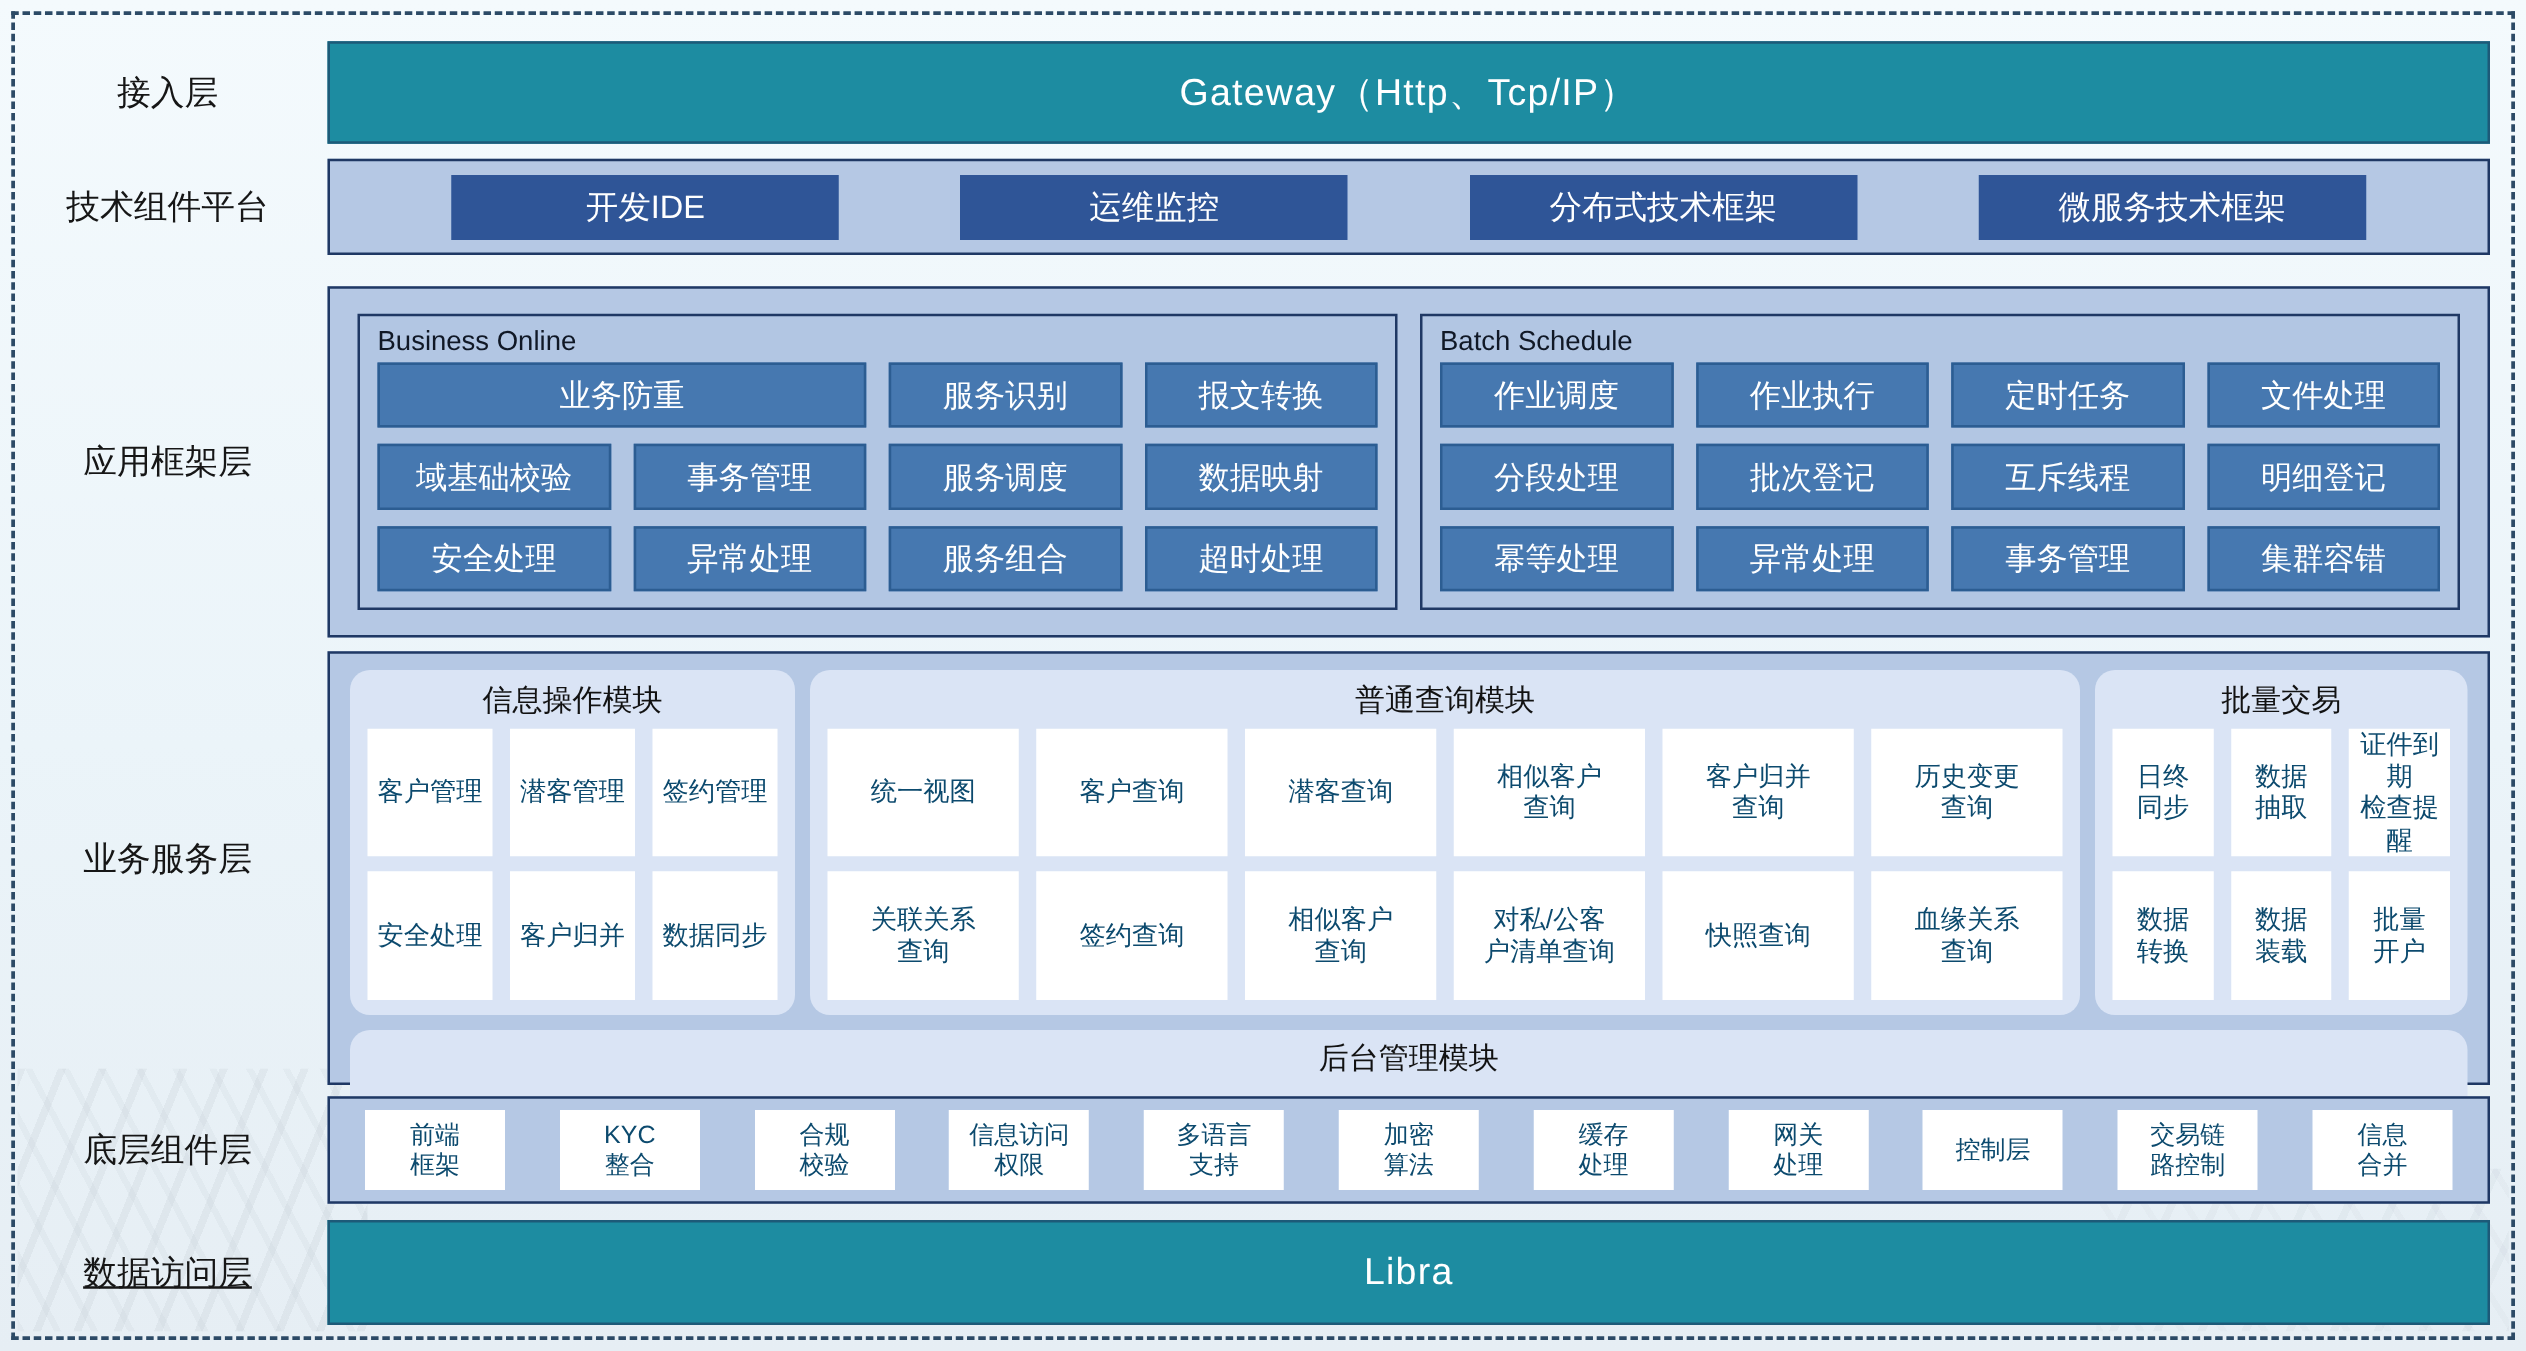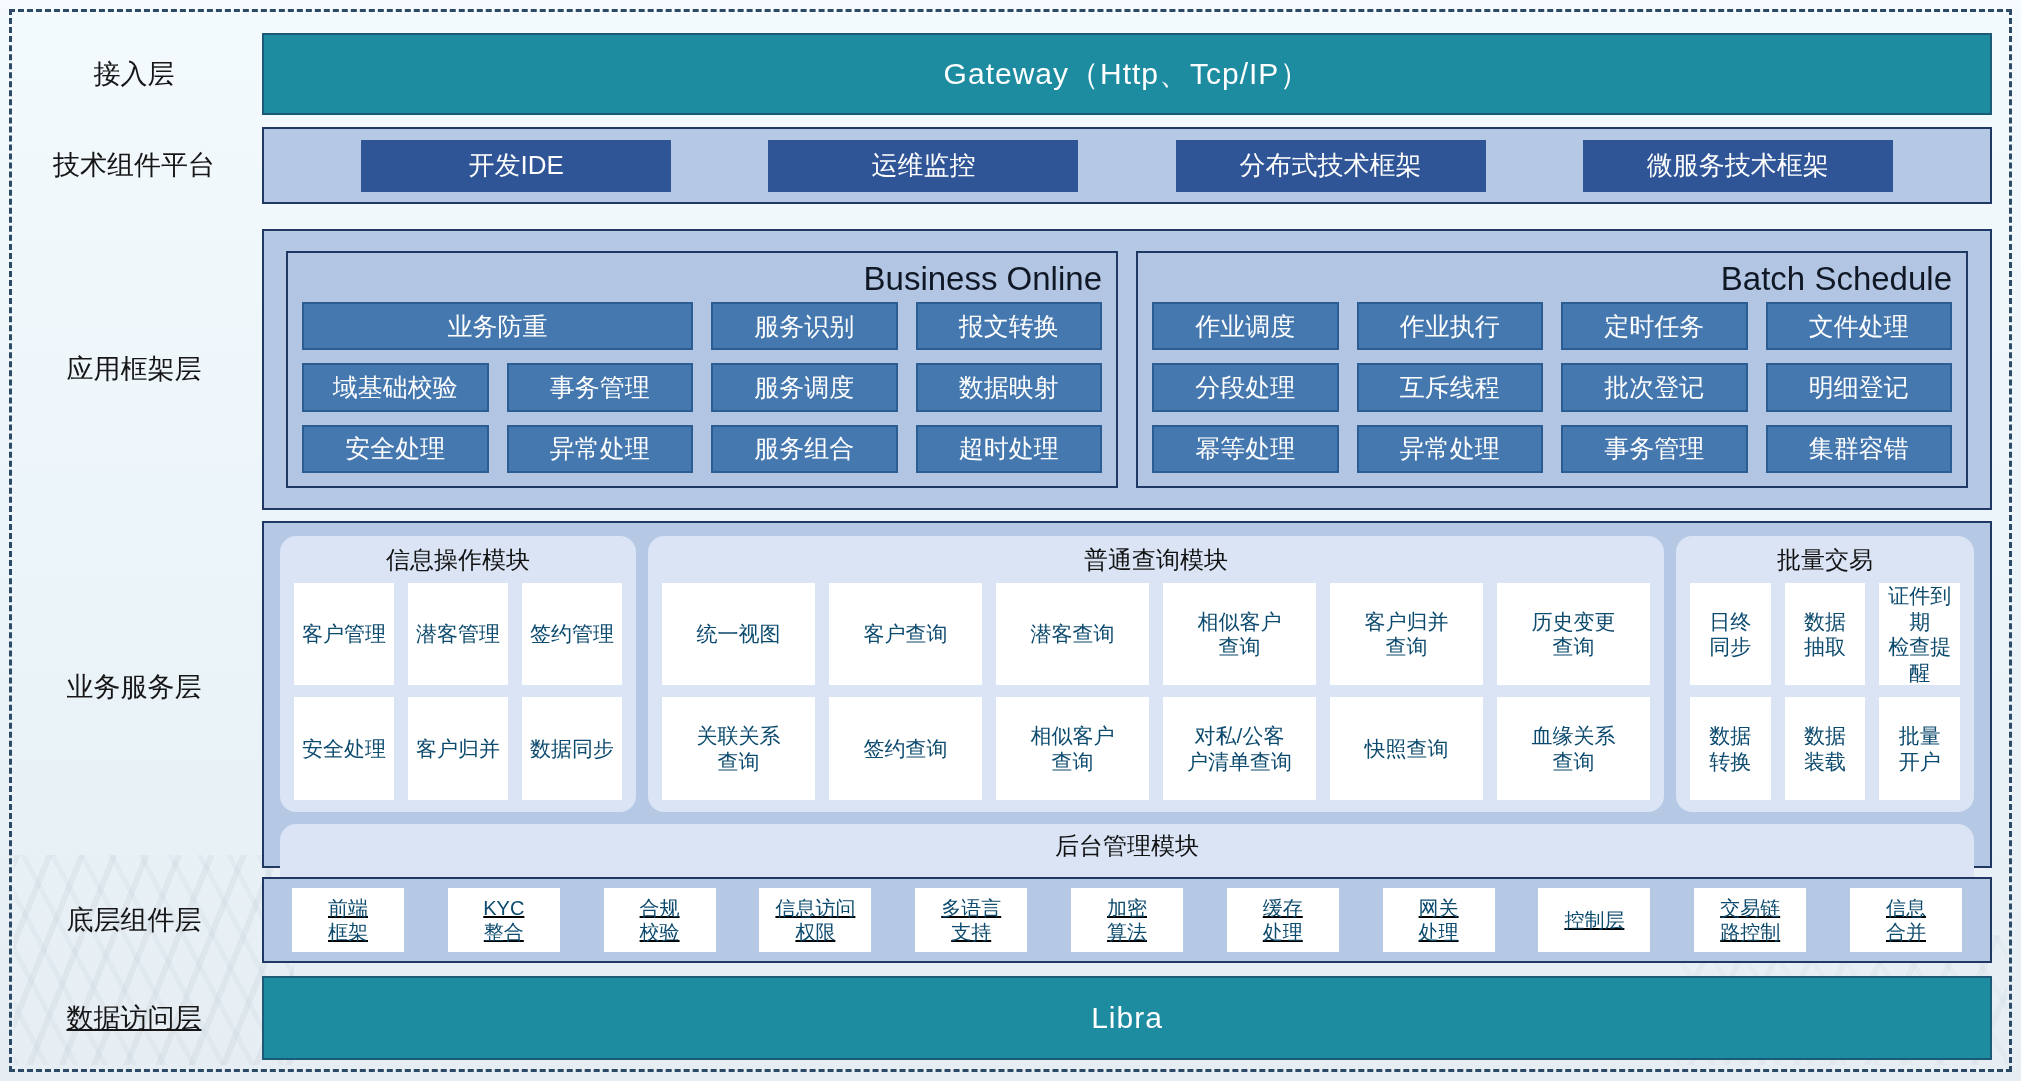--- a/index.html
+++ b/index.html
@@ -48,21 +48,21 @@
 
   #tech-row { top:127px; height:77px;
     display:flex; align-items:center; justify-content:space-evenly; }
   .tech-btn { width:310px; height:52px; background:#2f5597;
     color:#fff; font-size:26px;
     display:flex; align-items:center; justify-content:center; }
 
   #framework { top:229px; height:281px; display:flex; gap:18px; padding:20px 22px; }
   .panel { flex:1; border:2px solid #1f3864; background:#b2c6e3;
     display:flex; flex-direction:column; padding:2px 14px 13px; }
-  .panel-title { text-align:right; font-size:33px; color:#101826; padding:5px 0 4px; }
+  .panel-title { text-align:left; font-size:22px; color:#101826; padding:5px 0 4px; }
   .panel-grid { flex:1; display:grid; grid-template-columns:repeat(4,1fr);
     column-gap:18px; row-gap:13px; }
   .fw-box { background:#4678b0; border:2px solid #2c5d92; color:#fff; font-size:25px;
     display:flex; align-items:center; justify-content:center; }
   .fw-box.wide { grid-column:span 2; }
 
   #service { top:521px; height:347px; padding:13px 16px;
     display:flex; flex-direction:column; gap:12px; }
   #service-modules { display:flex; gap:12px; flex:1; }
   .module { background:#dae4f5; border-radius:16px; padding:4px 14px 12px;
@@ -76,21 +76,21 @@
     white-space:pre-line; text-align:center;
     display:flex; align-items:center; justify-content:center; }
 
   #admin-module { background:#dae4f5; border-radius:16px; height:102px;
     padding:2px 44px 10px; display:flex; flex-direction:column;gap:26px; }
   #admin-items { flex:1; display:flex; align-items:center; justify-content:space-between; gap:10px; }
   .admin-box { width:118px; height:58px; flex:0 0 auto; }
   .admin-box.wide { width:330px; }
 
   #base-row { top:877px; height:86px; display:flex; align-items:center;
-    justify-content:space-between; padding:0 28px;text-decoration:underline; }
+    justify-content:space-between; padding:0 28px; }
   .base-box { width:112px; height:64px; flex:0 0 auto; font-size:20px; }
 </style>
 </head>
 <body>
 
 <div class="canvas">
   <div class="wm" id="wm-left"></div>
   <div class="wm" id="wm-right"></div>
   <div class="dashed-frame"></div>
 
@@ -130,22 +130,22 @@
         </div>
       </div>
       <div class="panel">
         <div class="panel-title">Batch Schedule</div>
         <div class="panel-grid">
           <div class="fw-box">作业调度</div>
           <div class="fw-box">作业执行</div>
           <div class="fw-box">定时任务</div>
           <div class="fw-box">文件处理</div>
           <div class="fw-box">分段处理</div>
+          <div class="fw-box">批次登记</div>
           <div class="fw-box">互斥线程</div>
-          <div class="fw-box">批次登记</div>
           <div class="fw-box">明细登记</div>
           <div class="fw-box">幂等处理</div>
           <div class="fw-box">异常处理</div>
           <div class="fw-box">事务管理</div>
           <div class="fw-box">集群容错</div>
         </div>
       </div>
     </div>
 
   <div class="block container" id="service">

